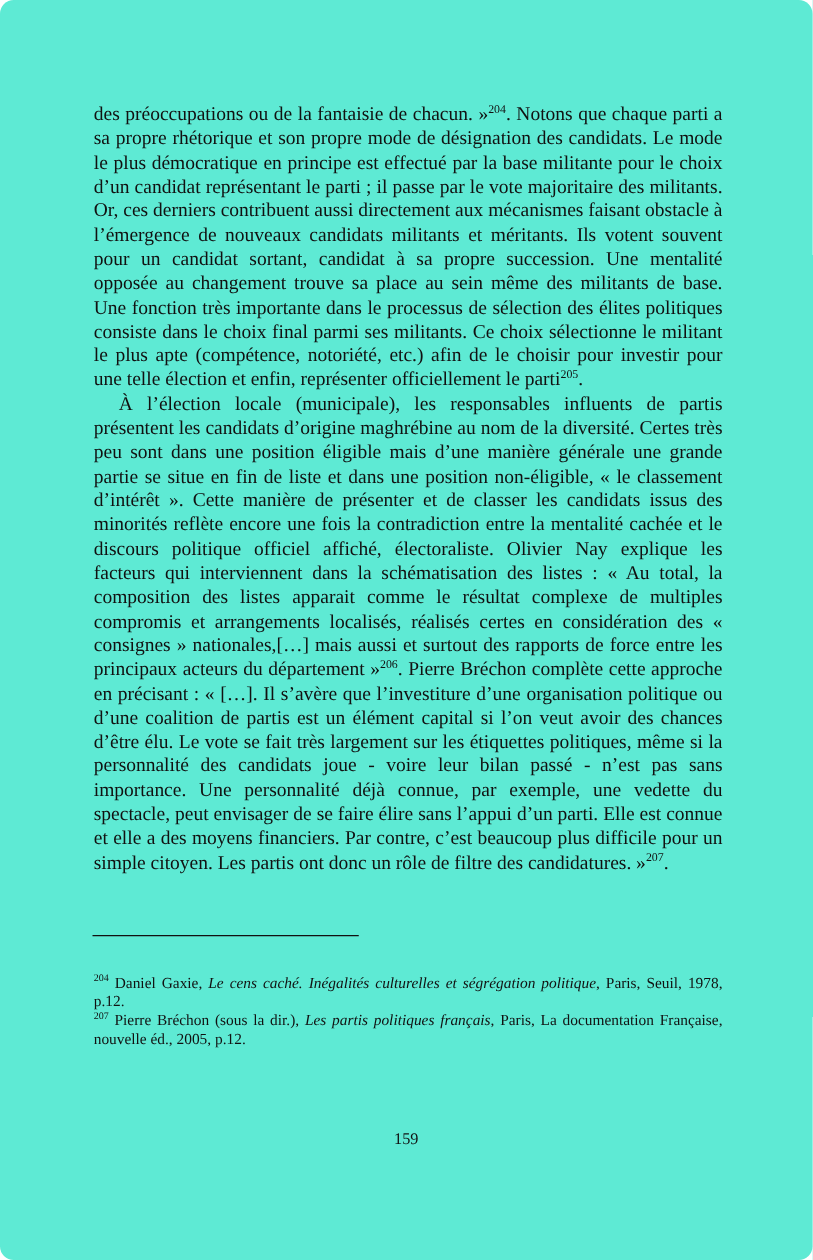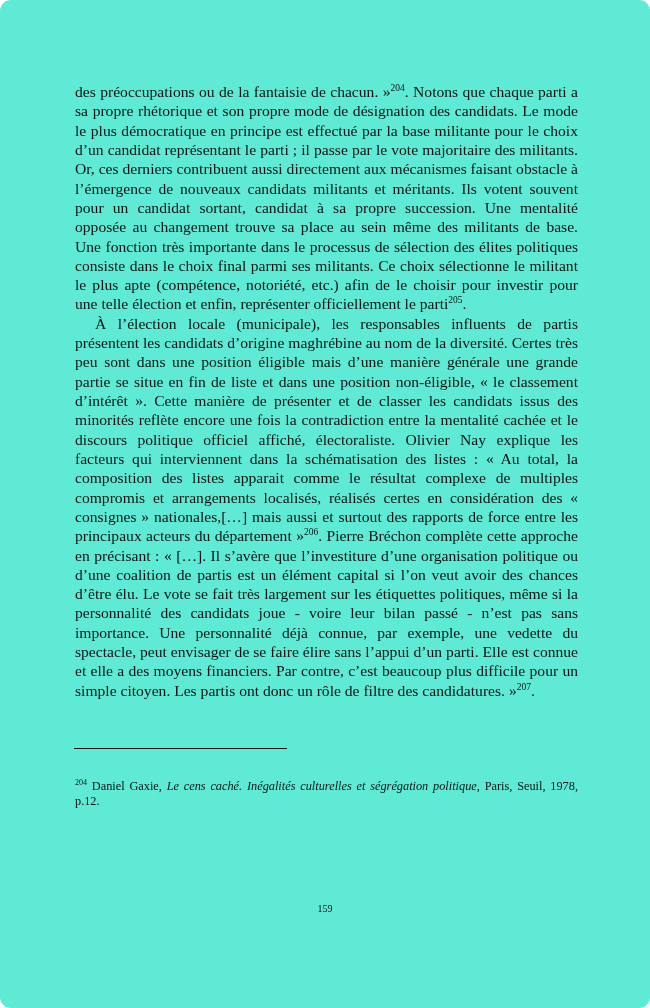--- a/index.html
+++ b/index.html
@@ -23,35 +23,36 @@
     border-top: 1.3px solid #111111;
   }
   .footnotes {
     position: absolute; left: 75px; top: 755px; width: 503px;
     font-size: 12.3px; line-height: 15.1px; text-align: justify; margin-top: 24px;
   }
   .footnotes p { margin: 0; }
   .footnotes sup { font-size: 8px; vertical-align: 5px; }
   .page-number {
     position: absolute; left: 0; width: 650px; top: 903px;
-    text-align: center; font-size: 10px;
+    text-align: center; font-size: 13px;
   }
   i { font-style: italic; }
 </style>
 </head>
 <body>
 
 <div class="page">
 
   <div class="body-text">
     <p><span>des préoccupations ou de la fantaisie de chacun. »</span><sup>204</sup><span>. Notons que chaque parti a sa propre rhétorique et son propre mode de désignation des candidats. Le mode le plus démocratique en principe est effectué par la base militante pour le choix d’un candidat représentant le parti ; il passe par le vote majoritaire des militants. Or, ces derniers contribuent aussi directement aux mécanismes faisant obstacle à l’émergence de nouveaux candidats militants et méritants. Ils votent souvent pour un candidat sortant, candidat à sa propre succession. Une mentalité opposée au changement trouve sa place au sein même des militants de base. Une fonction très importante dans le processus de sélection des élites politiques consiste dans le choix final parmi ses militants. Ce choix sélectionne le militant le plus apte (compétence, notoriété, etc.) afin de le choisir pour investir pour une telle élection et enfin, représenter officiellement le parti</span><sup>205</sup><span>.</span></p>
     <p class="indent"><span>À l’élection locale (municipale), les responsables influents de partis présentent les candidats d’origine maghrébine au nom de la diversité. Certes très peu sont dans une position éligible mais d’une manière générale une grande partie se situe en fin de liste et dans une position non-éligible, « le classement d’intérêt ». Cette manière de présenter et de classer les candidats issus des minorités reflète encore une fois la contradiction entre la mentalité cachée et le discours politique officiel affiché, électoraliste. Olivier Nay explique les facteurs qui interviennent dans la schématisation des listes : « Au total, la composition des listes apparait comme le résultat complexe de multiples compromis et arrangements localisés, réalisés certes en considération des « consignes » nationales,[…] mais aussi et surtout des rapports de force entre les principaux acteurs du département »</span><sup>206</sup><span>. Pierre Bréchon complète cette approche en précisant : « […]. Il s’avère que l’investiture d’une organisation politique ou d’une coalition de partis est un élément capital si l’on veut avoir des chances d’être élu. Le vote se fait très largement sur les étiquettes politiques, même si la personnalité des candidats joue - voire leur bilan passé - n’est pas sans importance. Une personnalité déjà connue, par exemple, une vedette du spectacle, peut envisager de se faire élire sans l’appui d’un parti. Elle est connue et elle a des moyens financiers. Par contre, c’est beaucoup plus difficile pour un simple citoyen. Les partis ont donc un rôle de filtre des candidatures. »</span><sup>207</sup><span>.</span></p>
   </div>
 
   <div class="fn-rule"></div>
 
   <div class="footnotes">
     <p><sup>204</sup><span> Daniel Gaxie, </span><i>Le cens caché. Inégalités culturelles et ségrégation politique</i><span>, Paris, Seuil, 1978, p.12.</span></p>
+    <p><sup>207</sup><span> Pierre Bréchon (sous la dir.), </span><i>Les partis politiques français</i><span>, Paris, La documentation Française, nouvelle éd., 2005, p.12.</span></p>
   </div>
 
   <div class="page-number">159</div>
 
 </div>
 
 </body></html>

